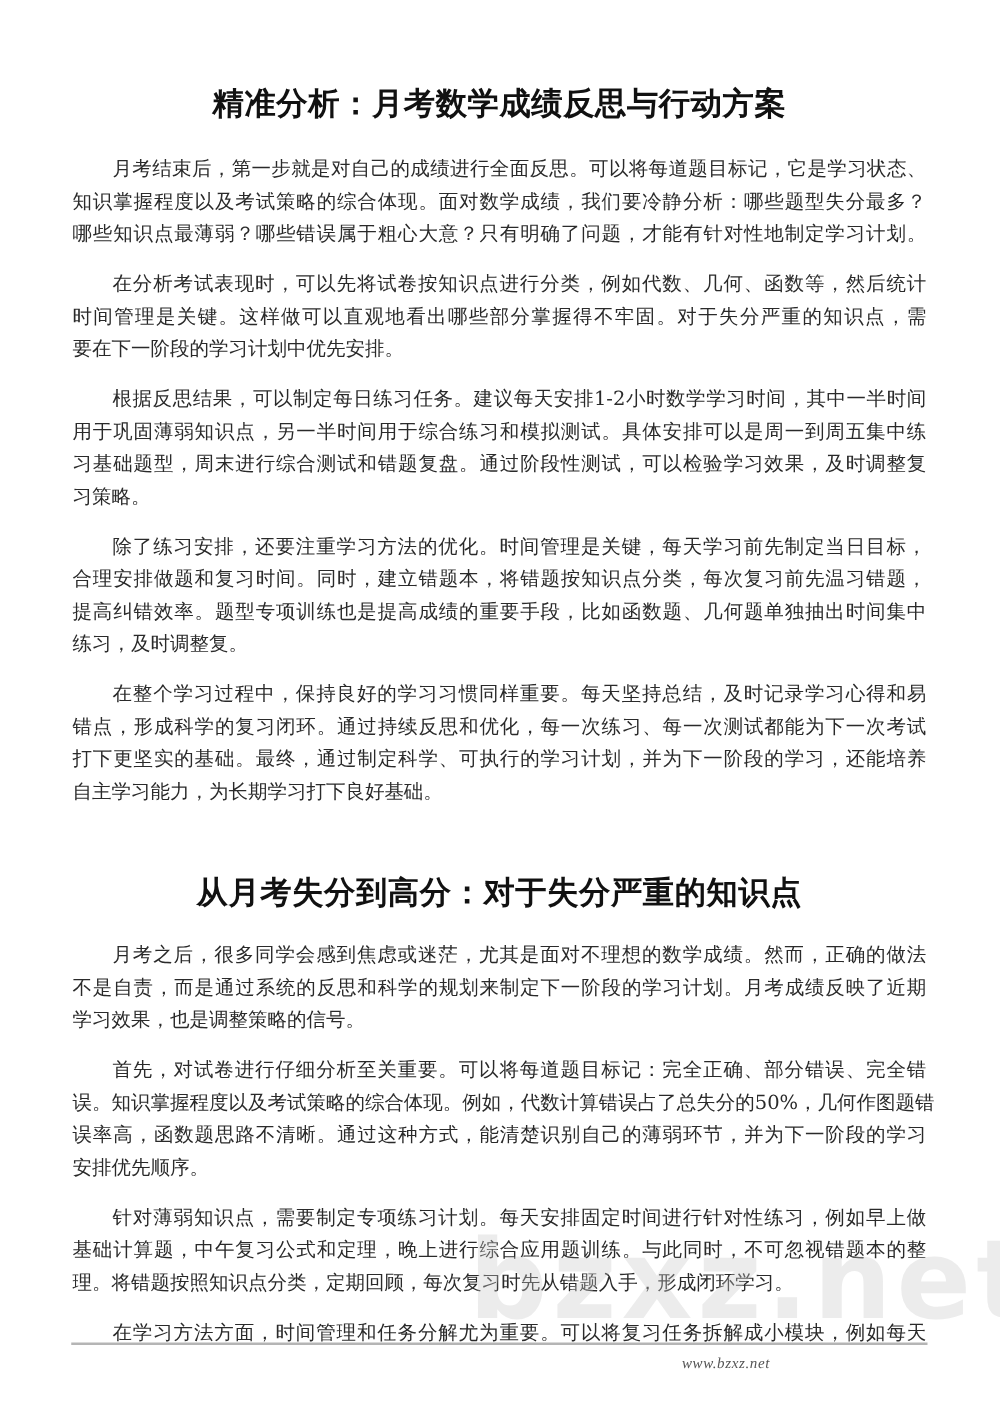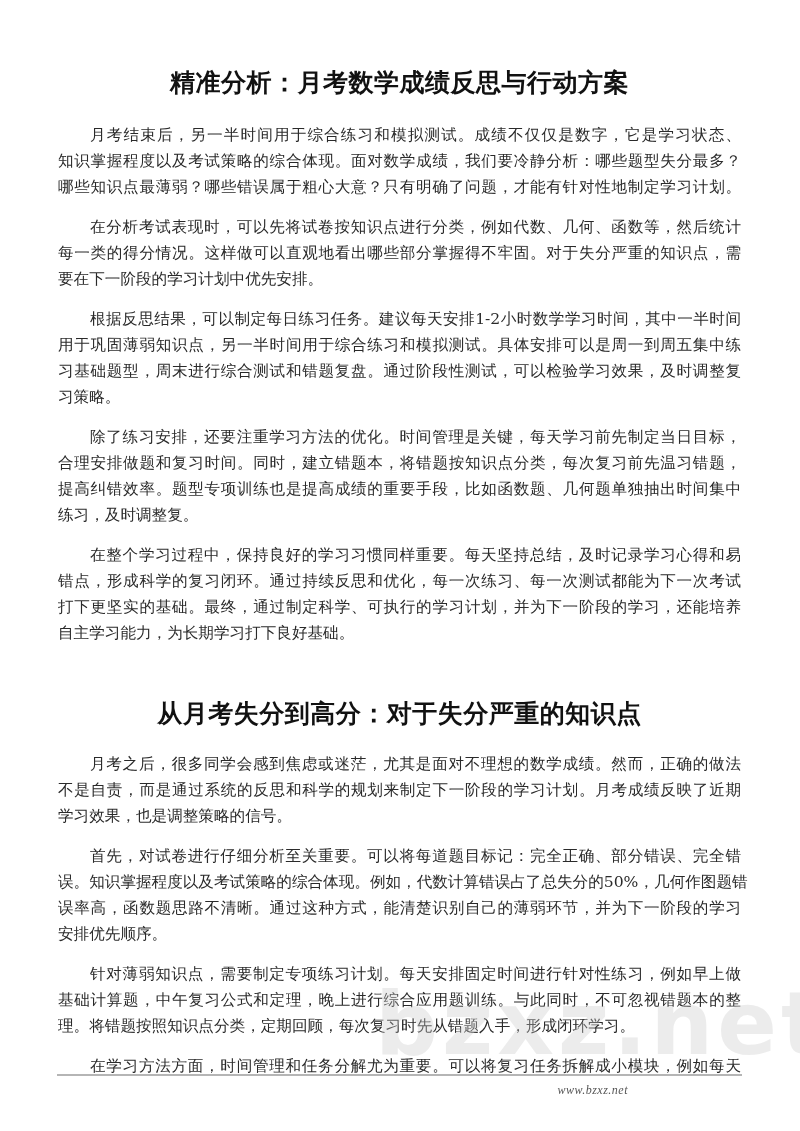--- a/index.html
+++ b/index.html
@@ -29,42 +29,42 @@
     font-family: "DejaVu Sans", "Liberation Sans", sans-serif;
     font-weight: bold; font-size: 88px; letter-spacing: 4px;
     color: rgba(200,200,200,0.35); pointer-events: none; white-space: nowrap;
     line-height: 88px;
   }
   .footer-rule {
     position: absolute; left: 57px; top: 1074px; width: 685px; height: 2px;
     background: #b5b5b5;
   }
   .footer-url {
-    position: absolute; right: 48px; top: 1083px;
+    position: absolute; right: 60px; top: 1083px;
     font-family: "Liberation Serif", "DejaVu Serif", serif;
     font-style: italic; font-size: 12px; color: #555555; letter-spacing: 0.5px;
   }
 </style>
 </head>
 <body>
 
 <div class="page">
 
   <div class="article" style="top:66px;">
     <h1 class="title">精准分析：月考数学成绩反思与行动方案</h1>
     <div style="height:22px"></div>
     <p class="para">
-      <span class="line indent">月考结束后，另一半时间用于综合练习和模拟测试。成绩不仅仅是数字，它是学习状态、</span>
+      <span class="line indent">月考结束后，第一步就是对自己的成绩进行全面反思。可以将每道题目标记，它是学习状态、</span>
       <span class="line">知识掌握程度以及考试策略的综合体现。面对数学成绩，我们要冷静分析：哪些题型失分最多？</span>
       <span class="line">哪些知识点最薄弱？哪些错误属于粗心大意？只有明确了问题，才能有针对性地制定学习计划。</span>
     </p>
     <div style="height:14px"></div>
     <p class="para">
       <span class="line indent">在分析考试表现时，可以先将试卷按知识点进行分类，例如代数、几何、函数等，然后统计</span>
-      <span class="line">每一类的得分情况。这样做可以直观地看出哪些部分掌握得不牢固。对于失分严重的知识点，需</span>
+      <span class="line">时间管理是关键。这样做可以直观地看出哪些部分掌握得不牢固。对于失分严重的知识点，需</span>
       <span class="line last">要在下一阶段的学习计划中优先安排。</span>
     </p>
     <div style="height:14px"></div>
     <p class="para">
       <span class="line indent">根据反思结果，可以制定每日练习任务。建议每天安排1-2小时数学学习时间，其中一半时间</span>
       <span class="line">用于巩固薄弱知识点，另一半时间用于综合练习和模拟测试。具体安排可以是周一到周五集中练</span>
       <span class="line">习基础题型，周末进行综合测试和错题复盘。通过阶段性测试，可以检验学习效果，及时调整复</span>
       <span class="line last">习策略。</span>
     </p>
     <div style="height:14px"></div>

